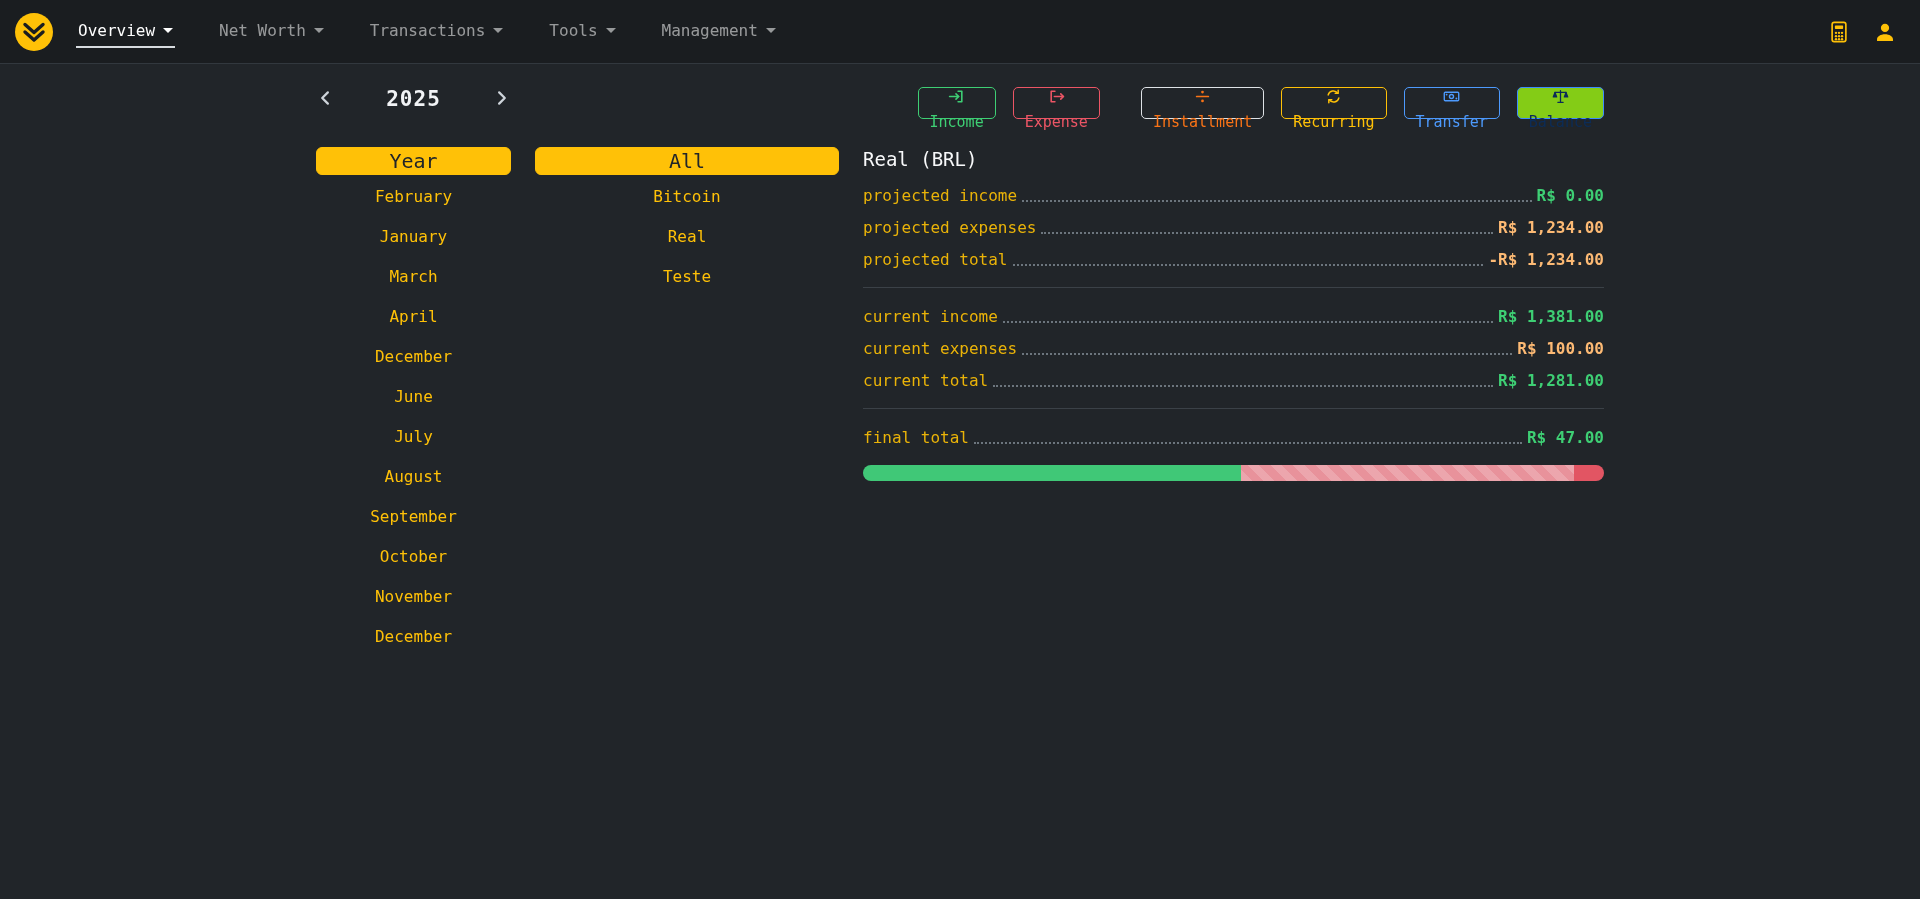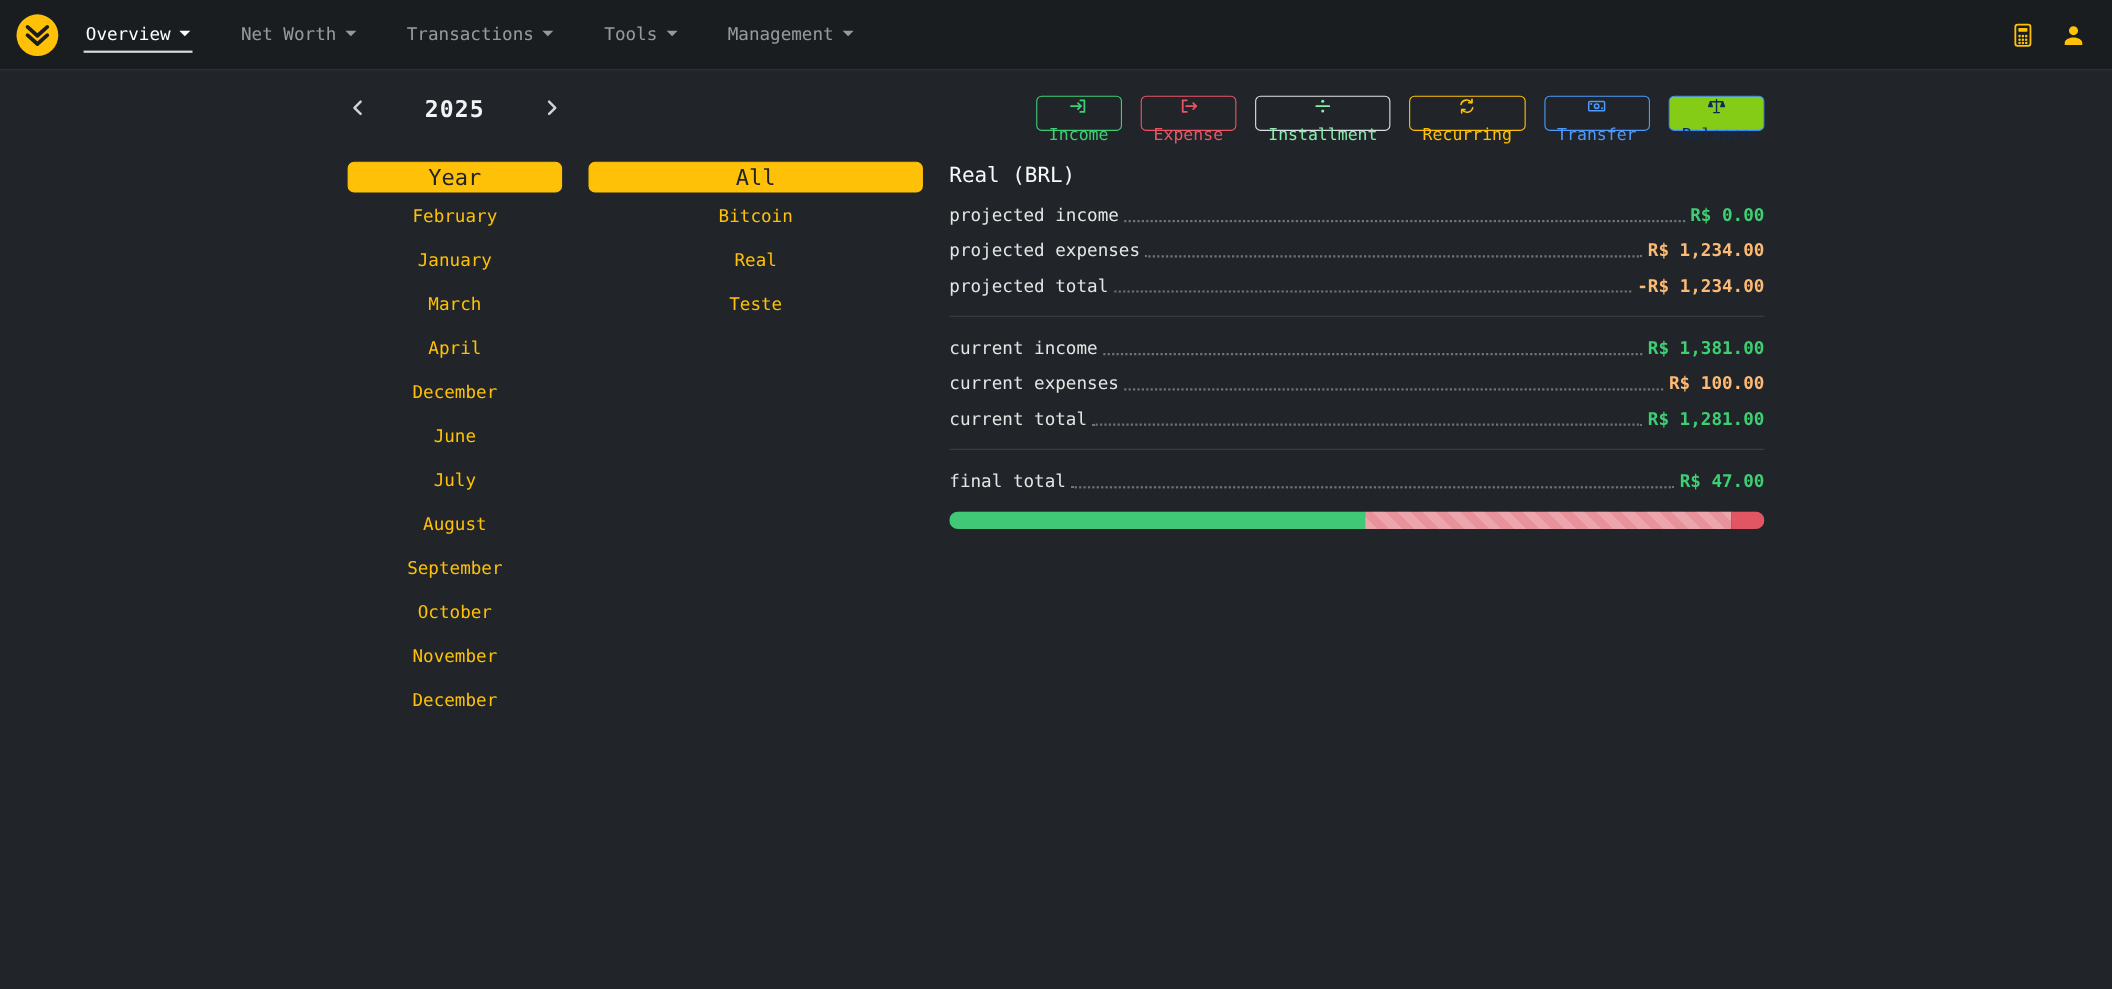--- a/index.html
+++ b/index.html
@@ -70,28 +70,28 @@
   .abtn {
     display: inline-flex; align-items: center; gap: 8px;
     background: transparent; border: 1px solid; border-radius: 5px;
     padding: 0 11px; font-size: 15px; cursor: pointer; height: 32px;
     font-family: "DejaVu Sans Mono", "Liberation Mono", monospace;
     flex-direction: column;
   }
   .abtn .aicon { display: flex; }
   .abtn.green  { color: #3ecf74; border-color: #3ecf74; }
   .abtn.red    { color: #ec5565; border-color: #ec5565; }
-  .abtn.light  { color: #86efac; border-color: #dee2e6; }
+  .abtn.light  { color: #f97316; border-color: #dee2e6; margin-left: 24px; }
   .abtn.yellow { color: #ffc107; border-color: #ffc107; }
   .abtn.blue   { color: #4d9afd; border-color: #4d9afd; }
   .abtn.blue-filled { color: #0c2c57; background: #84cc16; border-color: #3d8bfd; }
 
   .cur-title { color: #f8f9fa; font-size: 19px; font-weight: normal; margin: 28px 0 8px 0; line-height: 24px; }
   .srow { display: flex; align-items: center; height: 32px; font-size: 16px; }
-  .lbl { color: #e5e5e5; white-space: nowrap; }
+  .lbl { color: #eab308; white-space: nowrap; }
   .leader { flex: 1; height: 14px; border-bottom: 2px dotted #6c757d; margin: 0 5px; }
   .val { white-space: nowrap; font-weight: bold; }
   .val[data-color="green"] { color: #3ecf74; }
   .val[data-color="red"]   { color: #fdba74; }
   hr.div { border: 0; border-top: 1px solid #3b4147; margin: 12px 0; }
 
   .progress {
     margin-top: 12px; height: 16px; width: 100%;
     border-radius: 8px; overflow: hidden; display: flex; background: #2b3035;
   }

